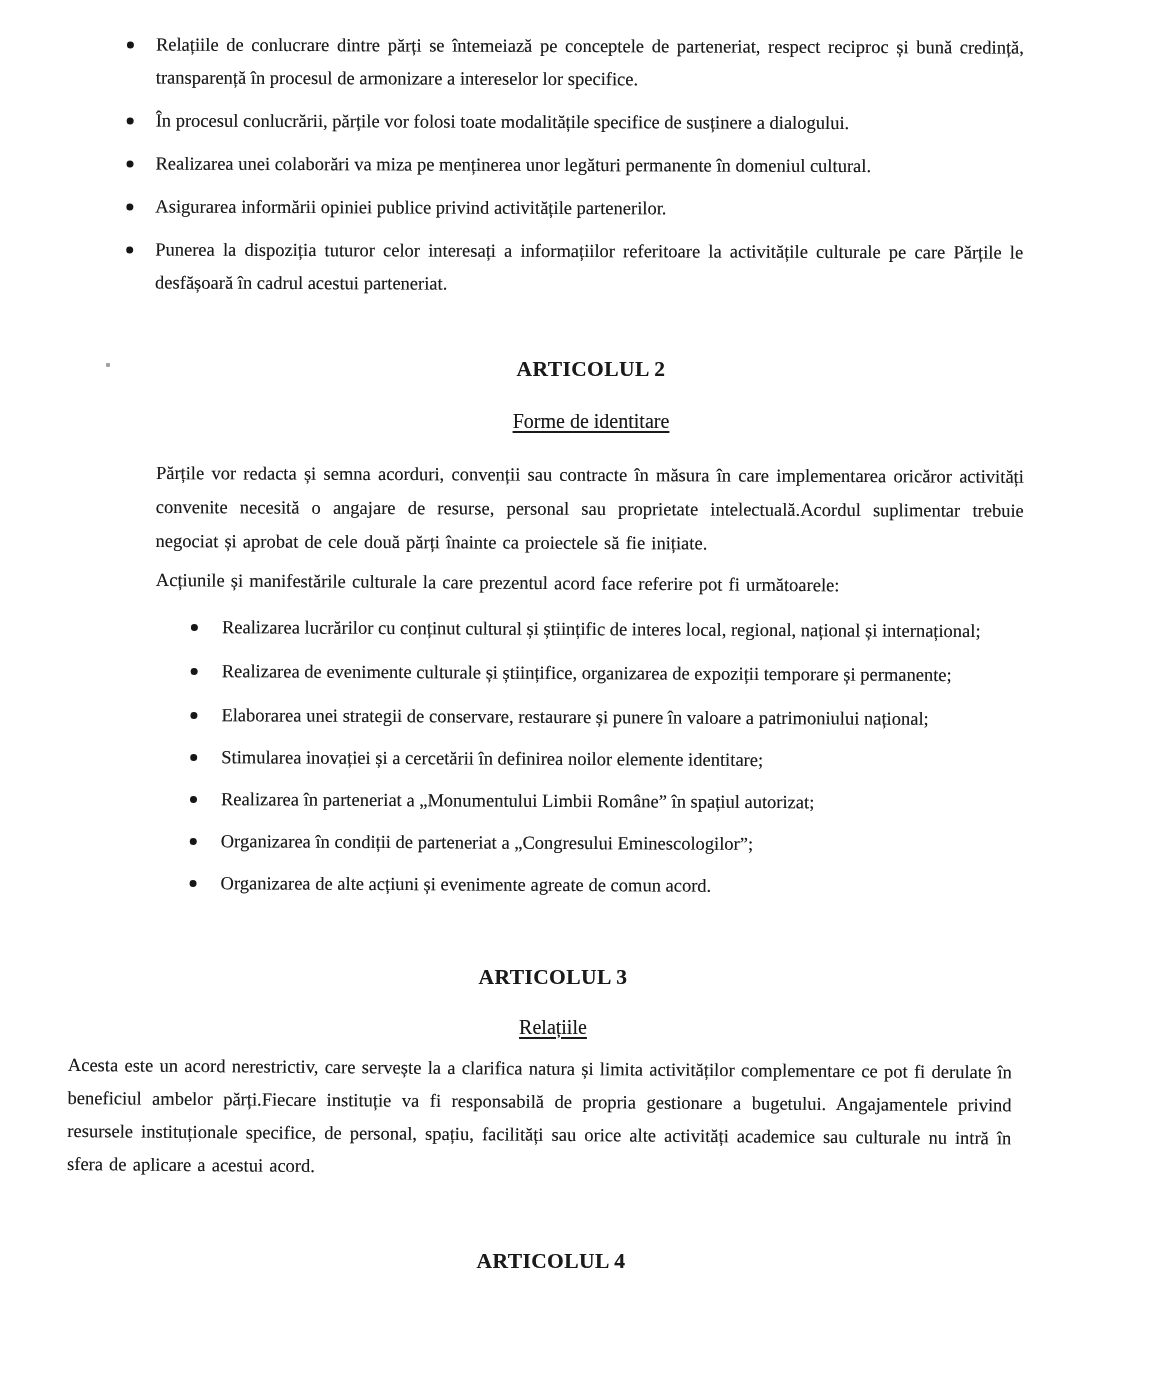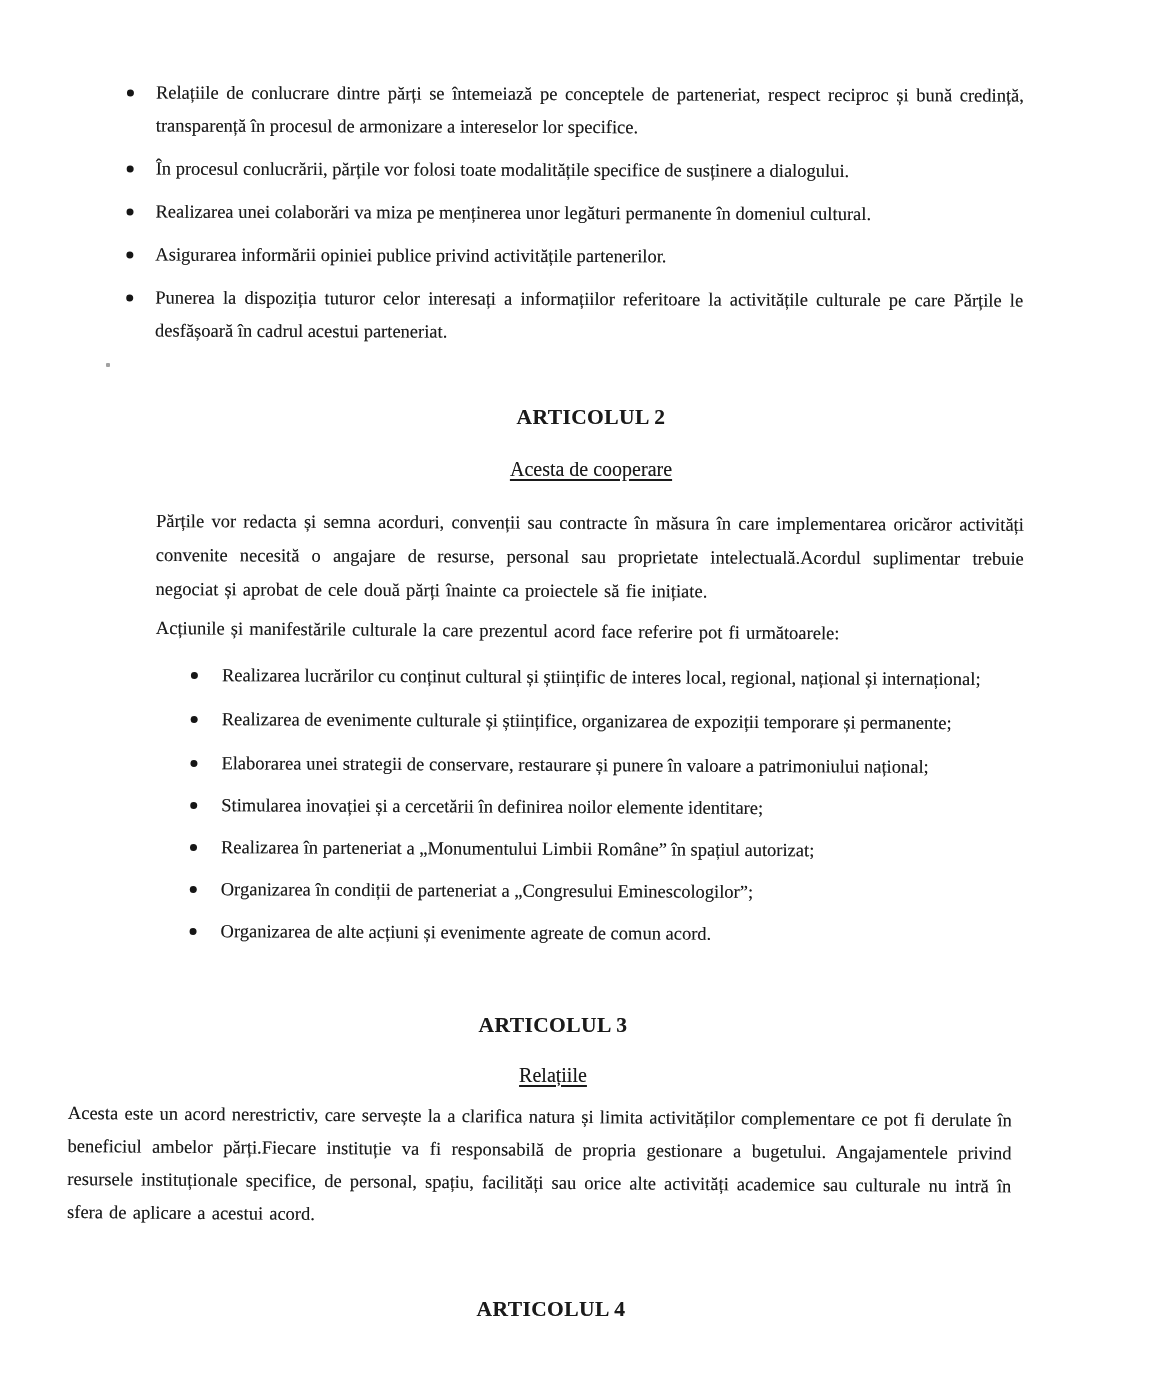--- a/index.html
+++ b/index.html
@@ -7,21 +7,21 @@
   body {
     width: 1152px; height: 1400px;
     background: #ffffff;
     font-family: "Liberation Serif", "DejaVu Serif", serif;
     color: #1a1a1a;
     overflow: hidden;
   }
   .page {
     position: relative;
     width: 1152px; height: 1400px;
-    padding-top: 76px;
+    padding-top: 28px;
     background: #ffffff;
     text-shadow: 0 0 0.4px rgba(0,0,0,0.45);
   }
   
   ul.blist { list-style: none; margin: 0; padding: 0; }
   ul.blist li {
     position: relative;
     text-align: justify;
     font-size: 18.5px;
     line-height: 33px;
@@ -122,21 +122,21 @@
     </li>
     <li>
       <span class="dot"></span>
       <span>Punerea la dispoziția tuturor celor interesați a informațiilor referitoare la activitățile culturale pe care Părțile le desfășoară în cadrul acestui parteneriat.</span>
     </li>
   </ul>
 
   <div class="speck"></div>
 
   <h2 class="article-title" id="a2-title">ARTICOLUL 2</h2>
-  <div class="article-subtitle" id="a2-subtitle"><span class="u">Acesta de cooperare</span></div>
+  <div class="article-subtitle" id="a2-subtitle"><span class="u">Forme de identitare</span></div>
 
   <p class="para" id="para-forms">Părțile vor redacta și semna acorduri, convenții sau contracte în măsura în care implementarea oricăror activități convenite necesită o angajare de resurse, personal sau proprietate intelectuală.Acordul suplimentar trebuie negociat și aprobat de cele două părți înainte ca proiectele să fie inițiate.</p>
   <p class="para" id="para-actions">Acțiunile și manifestările culturale la care prezentul acord face referire pot fi următoarele:</p>
 
   <ul class="blist inner">
     <li class="twoline">
       <span class="dot"></span>
       <span>Realizarea lucrărilor cu conținut cultural și științific de interes local, regional, național și internațional;</span>
     </li>
     <li class="twoline">

